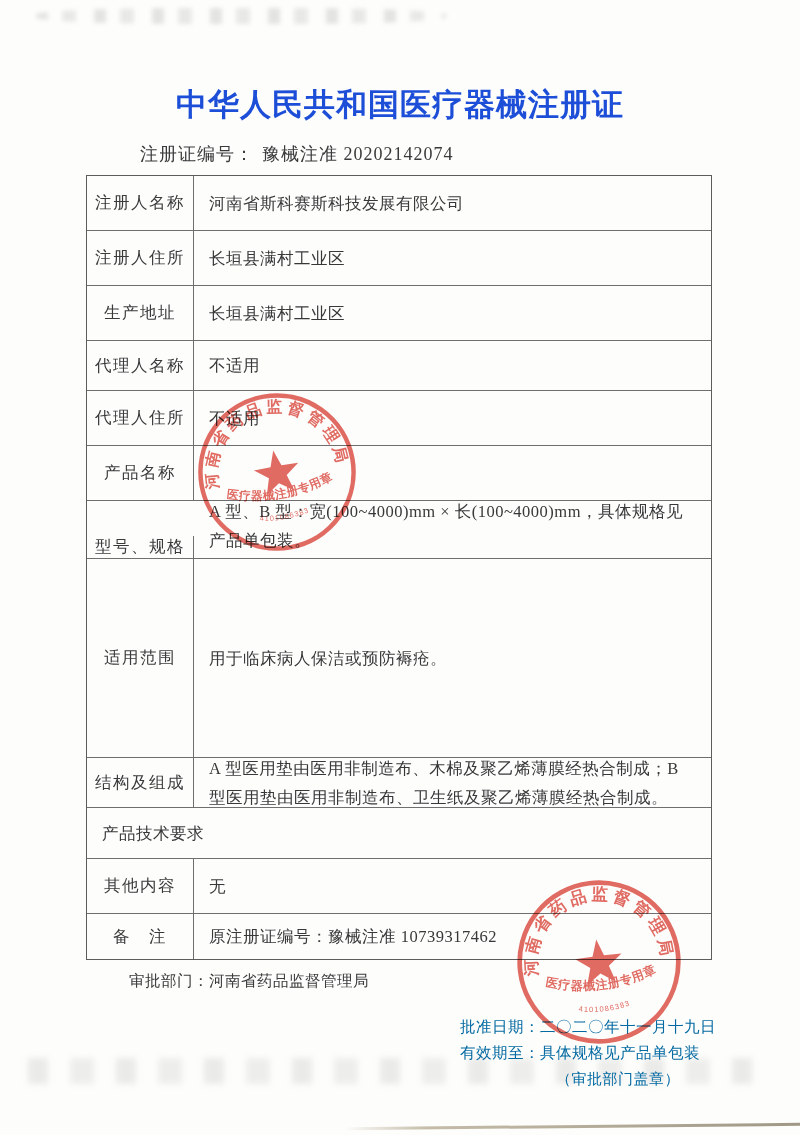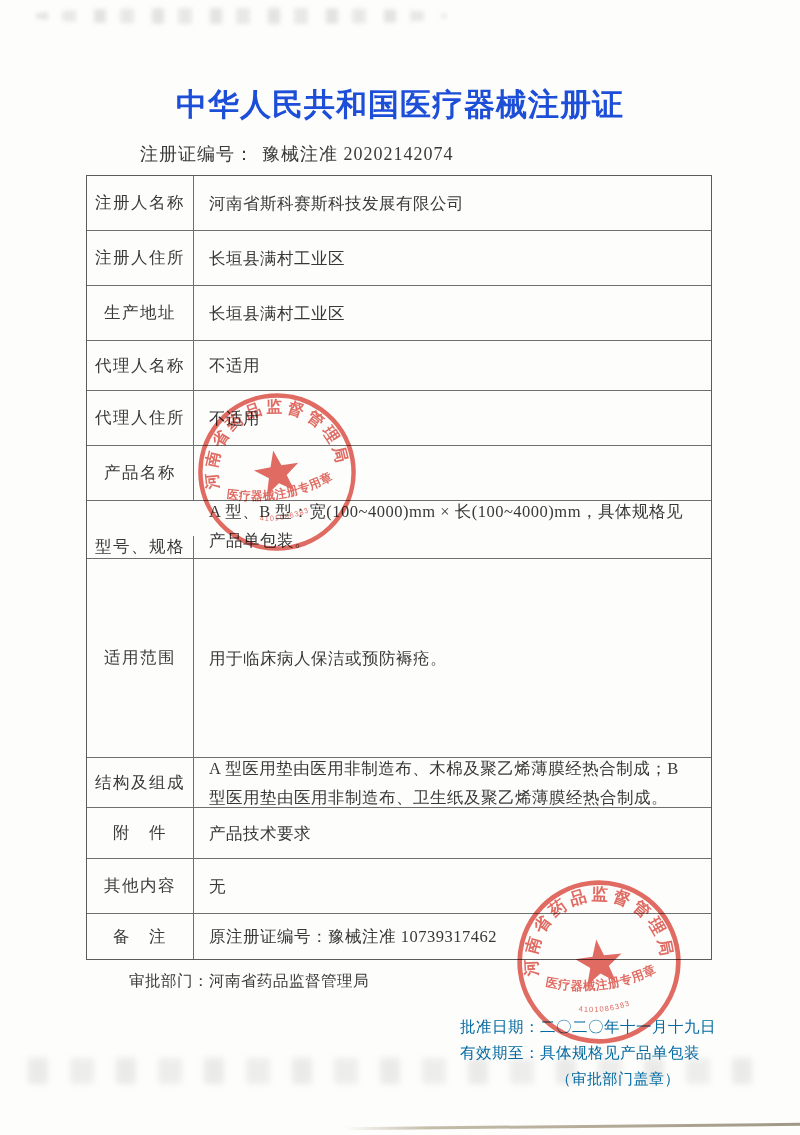--- a/index.html
+++ b/index.html
@@ -139,21 +139,20 @@
       </div>
       <div class="trow">
         <div class="tlabel">适用范围</div>
         <div class="tvalue">用于临床病人保洁或预防褥疮。</div>
       </div>
       <div class="trow">
         <div class="tlabel">结构及组成</div>
         <div class="tvalue">A 型医用垫由医用非制造布、木棉及聚乙烯薄膜经热合制成；B 型医用垫由医用非制造布、卫生纸及聚乙烯薄膜经热合制成。</div>
       </div>
       <div class="trow">
-        <div class="tlabel">附　件</div>
         <div class="tvalue">产品技术要求</div>
       </div>
       <div class="trow">
         <div class="tlabel">其他内容</div>
         <div class="tvalue">无</div>
       </div>
       <div class="trow">
         <div class="tlabel">备　注</div>
         <div class="tvalue">原注册证编号：豫械注准 10739317462</div>
       </div>

